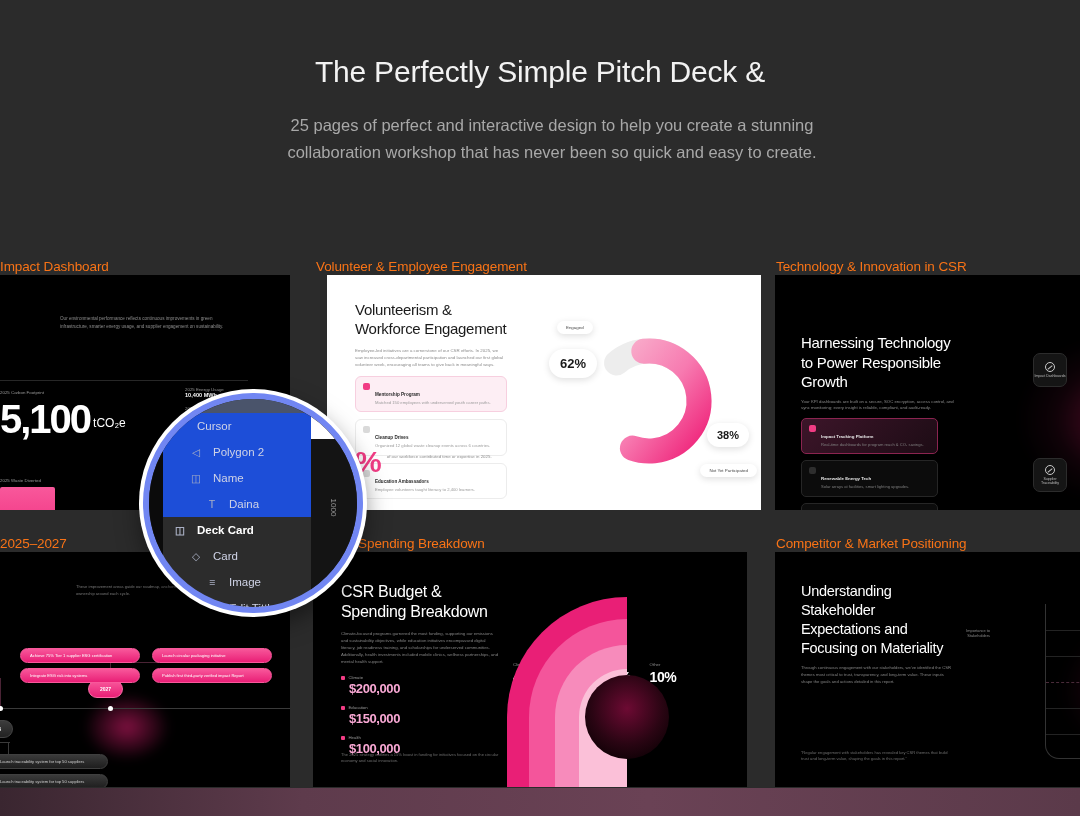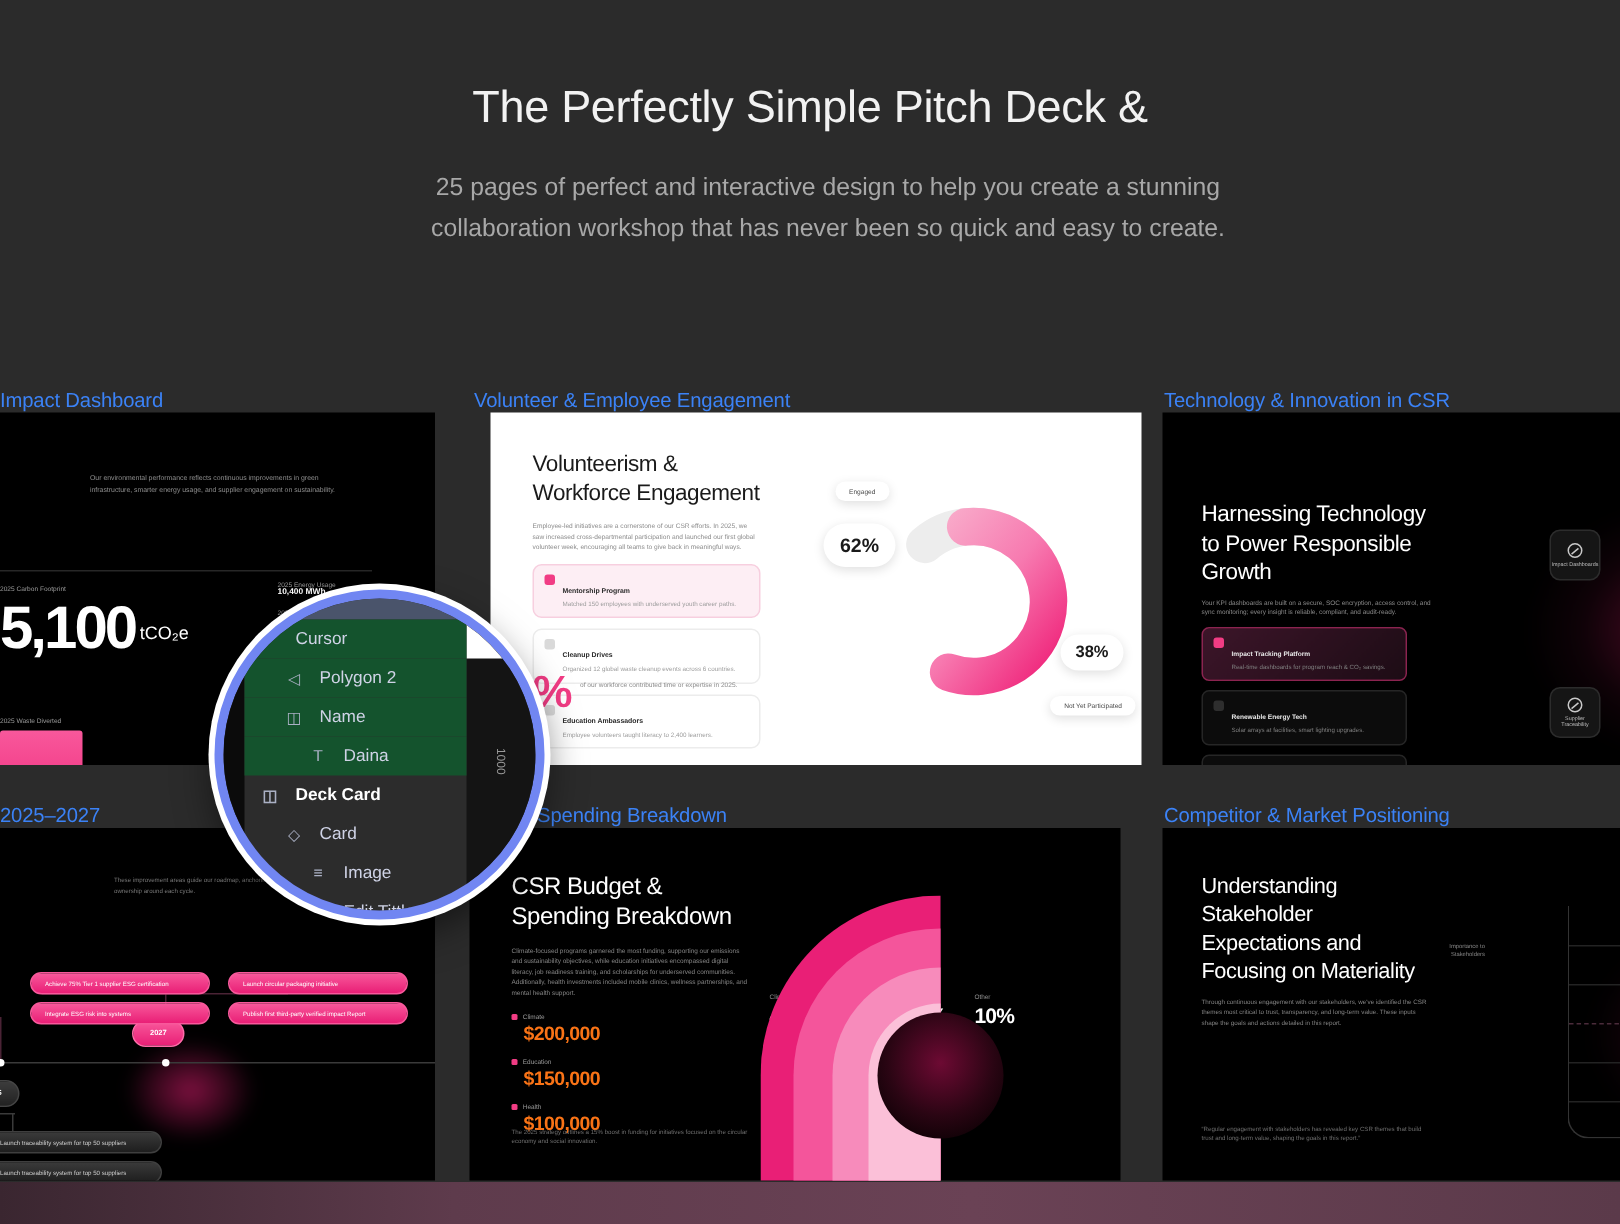--- a/index.html
+++ b/index.html
@@ -24,21 +24,21 @@
     font-size:16.5px; color:#a8a8a8; font-weight:400; line-height:1.65;
     margin-top:22px;
     margin-left:24px;
   }
   .hero-sub span { display:block; }
 
   
   .deck { position:absolute; left:0; top:250px; width:1080px; height:566px; }
 
   .cap {
-    position:absolute; font-size:13.5px; color:#3b82f6; font-weight:400;
+    position:absolute; font-size:13.5px; color:#f97316; font-weight:400;
     letter-spacing:-0.1px; white-space:nowrap;
   }
   .slide {
     position:absolute; background:#000; overflow:hidden;
   }
   .slide.light { background:#ffffff; }
 
   
   .s-tl { left:-110px; top:25px;  width:400px; height:235px; }
   .c-tl { left:0px;    top:9px; }
@@ -148,21 +148,21 @@
              background:radial-gradient(ellipse at center, rgba(233,31,118,.55), transparent 68%); filter:blur(5px);}
   .conn { position:absolute; background:#4a2335; }
 
   
   .b-h { color:#fff; font-size:16px; font-weight:500; line-height:1.25; letter-spacing:-0.3px;}
   .b-p { color:#858585; font-size:4.3px; line-height:1.65; margin-top:8px; width:160px;}
   .b-leg { margin-top:10px; }
   .b-row { margin-bottom:9px; }
   .b-lab { color:#9a9a9a; font-size:4.3px; display:flex; align-items:center; gap:4px;}
   .b-dot { width:3.5px; height:3.5px; background:#f13c84; border-radius:1px; display:inline-block;}
-  .b-amt { color:#f97316; font-size:13px; font-weight:700; letter-spacing:-0.4px; margin-top:1px; margin-left:8px;}
+  .b-amt { color:#f9a8d4; font-size:13px; font-weight:700; letter-spacing:-0.4px; margin-top:1px; margin-left:8px;}
   .b-foot { position:absolute; left:28px; bottom:22px; width:160px; color:#6e6e6e; font-size:4.1px; line-height:1.6;}
   .b-stats { position:absolute; left:200px; top:110px; display:flex; gap:19px;}
   .b-st-l { color:#8f8f8f; font-size:4.3px; }
   .b-st-v { color:#fff; font-size:14px; font-weight:700; letter-spacing:-0.5px; margin-top:2px;}
   .b-arcs { position:absolute; right:-40px; bottom:-60px; width:280px; height:250px; }
 
   
   .cp-h { color:#fff; font-size:14.5px; font-weight:500; line-height:1.3; letter-spacing:-0.3px;}
   .cp-p { color:#848484; font-size:4.2px; line-height:1.65; margin-top:8px; width:152px;}
   .cp-q { position:absolute; left:26px; bottom:24px; width:150px; color:#6e6e6e; font-size:4.1px; line-height:1.6;}
@@ -180,21 +180,21 @@
     border-radius:50%; overflow:hidden;
     border:6px solid #7186f2;
     box-shadow:0 0 0 4px #ffffff, 0 10px 26px rgba(0,0,0,.55);
     background:#2c2c2c;
   }
   .mag-inner { position:absolute; inset:0; }
   .mag-row {
     display:flex; align-items:center; gap:10px; height:26px; padding-left:10px;
     font-size:11.5px; color:#e9e9f4; white-space:nowrap;
   }
-  .mag-sel { background:#14532d; }
+  .mag-sel { background:#1d4ed8; }
   .mag-top { background:#4a546b; }
   .mag-ic { width:14px; text-align:center; color:#aab0c4; font-size:10.5px; flex:none; }
   .mag-row.bold { font-weight:700; color:#fff; }
   .mag-dim { color:#cfd3e6; }
   .ind-1 { padding-left:26px; }
   .ind-2 { padding-left:42px; }
   .mag-edge-l { position:absolute; left:0; top:0; bottom:0; width:14px; background:#0b0b0b; }
   .mag-edge-r { position:absolute; right:0; top:0; bottom:0; width:46px; background:#141414; }
   .mag-rot { position:absolute; right:14px; top:104px; color:#9a9a9a; font-size:8px;
              transform:rotate(90deg); transform-origin:center; }

